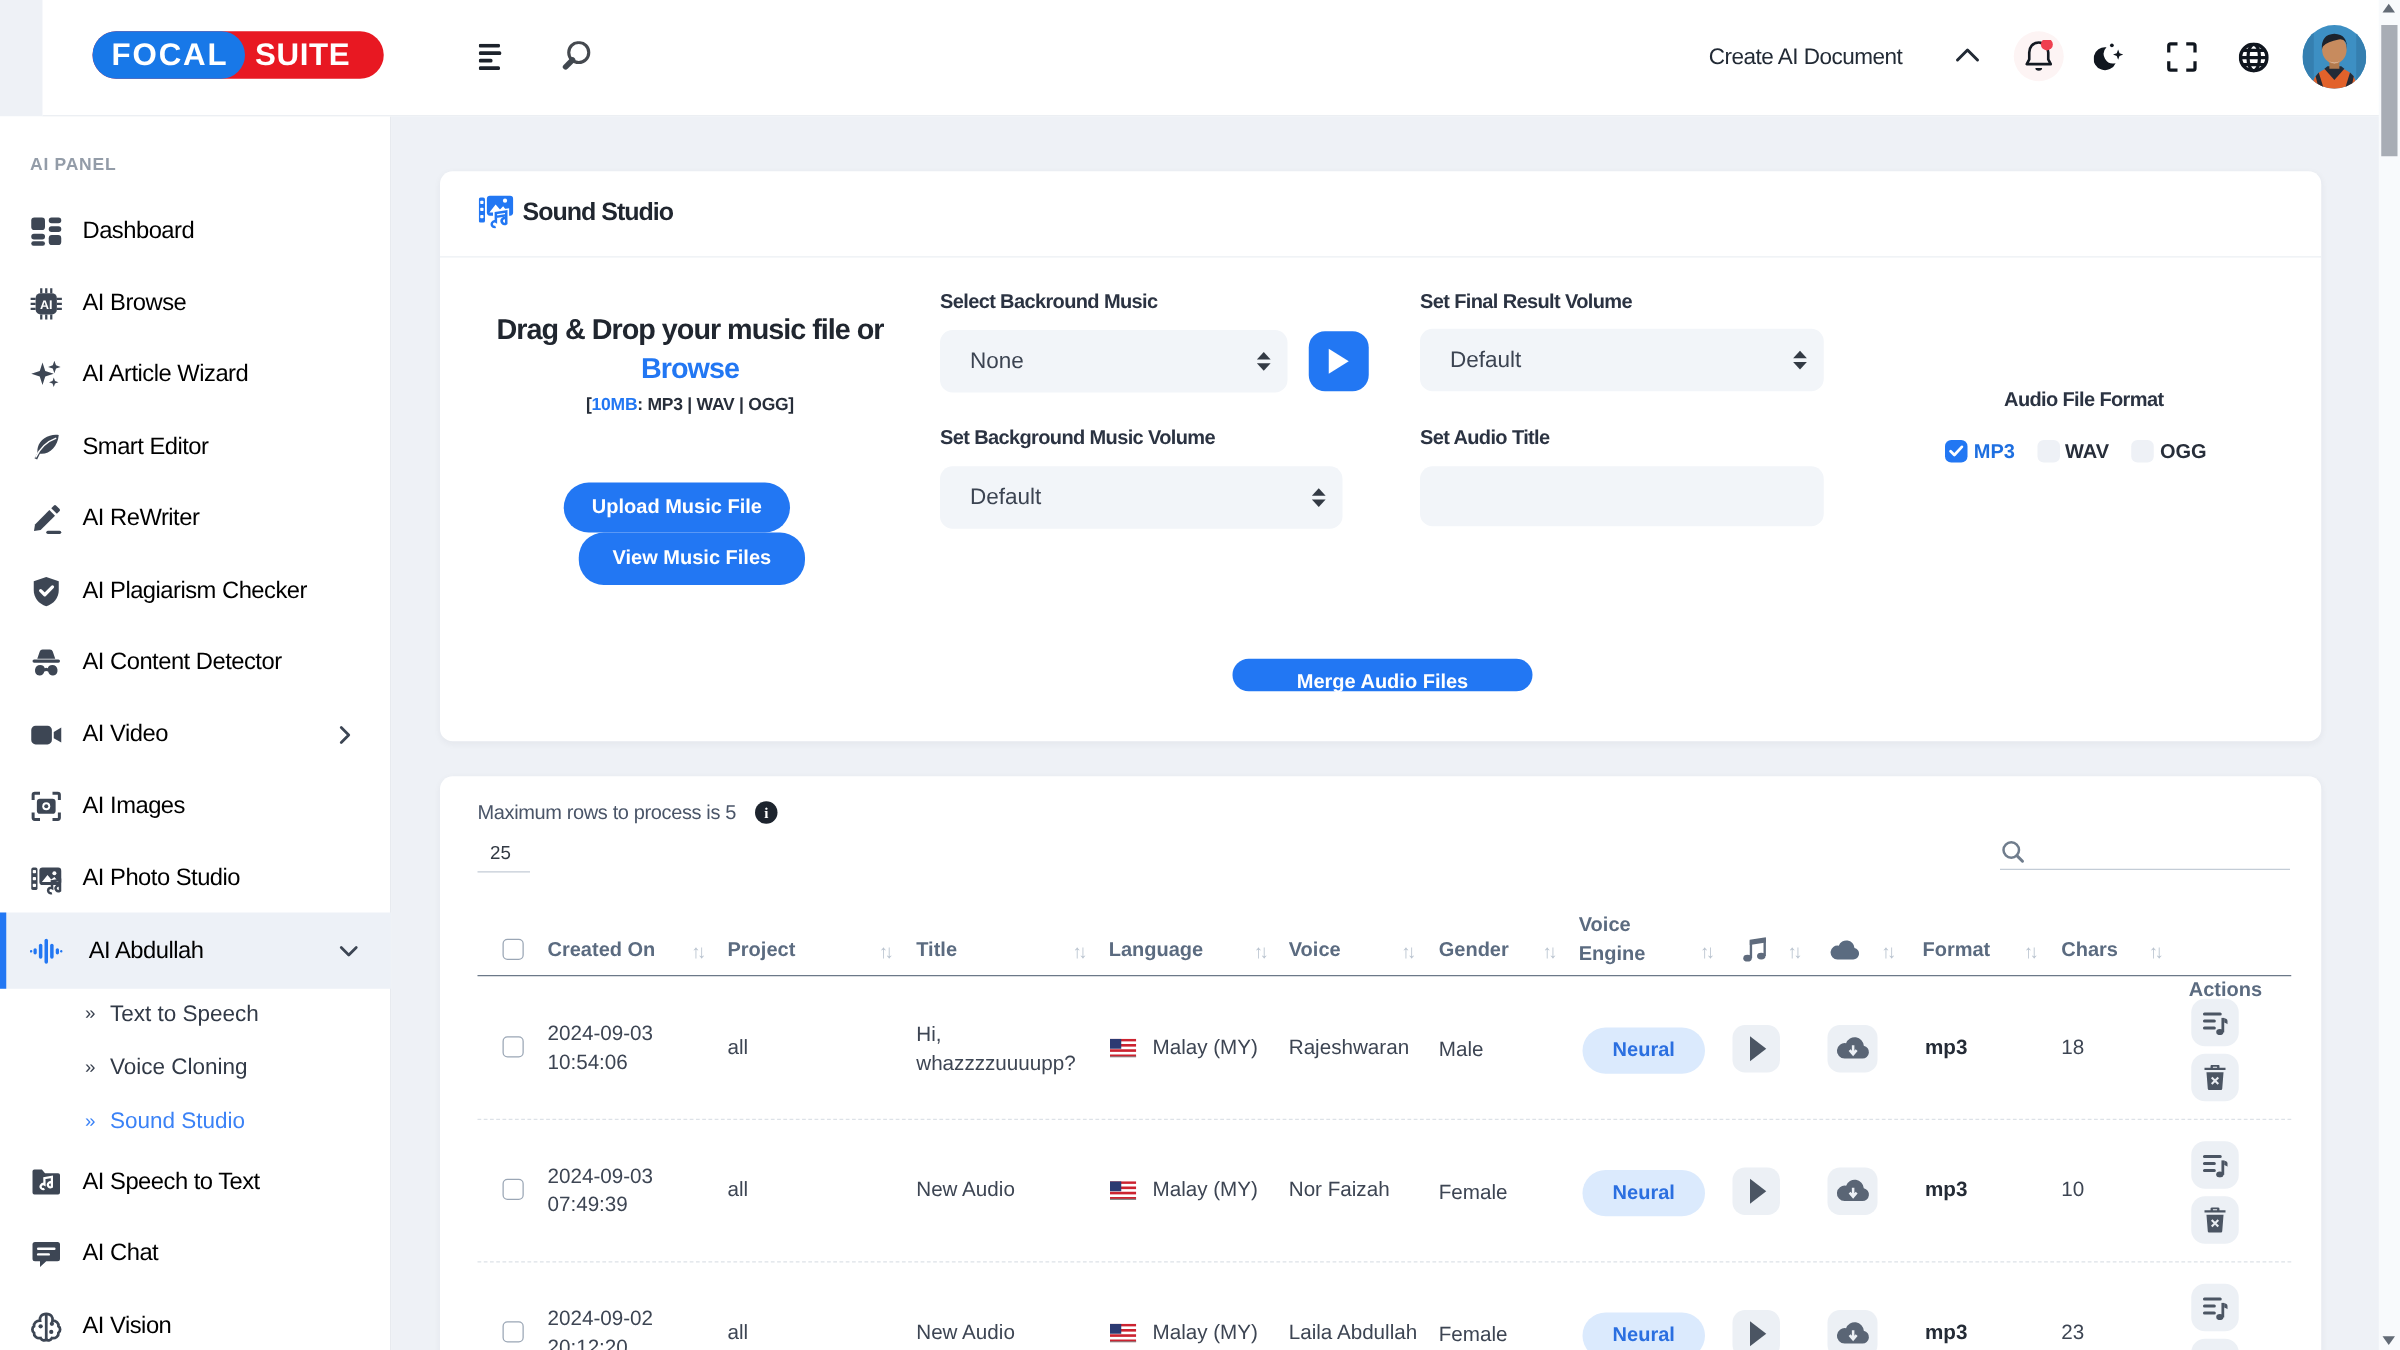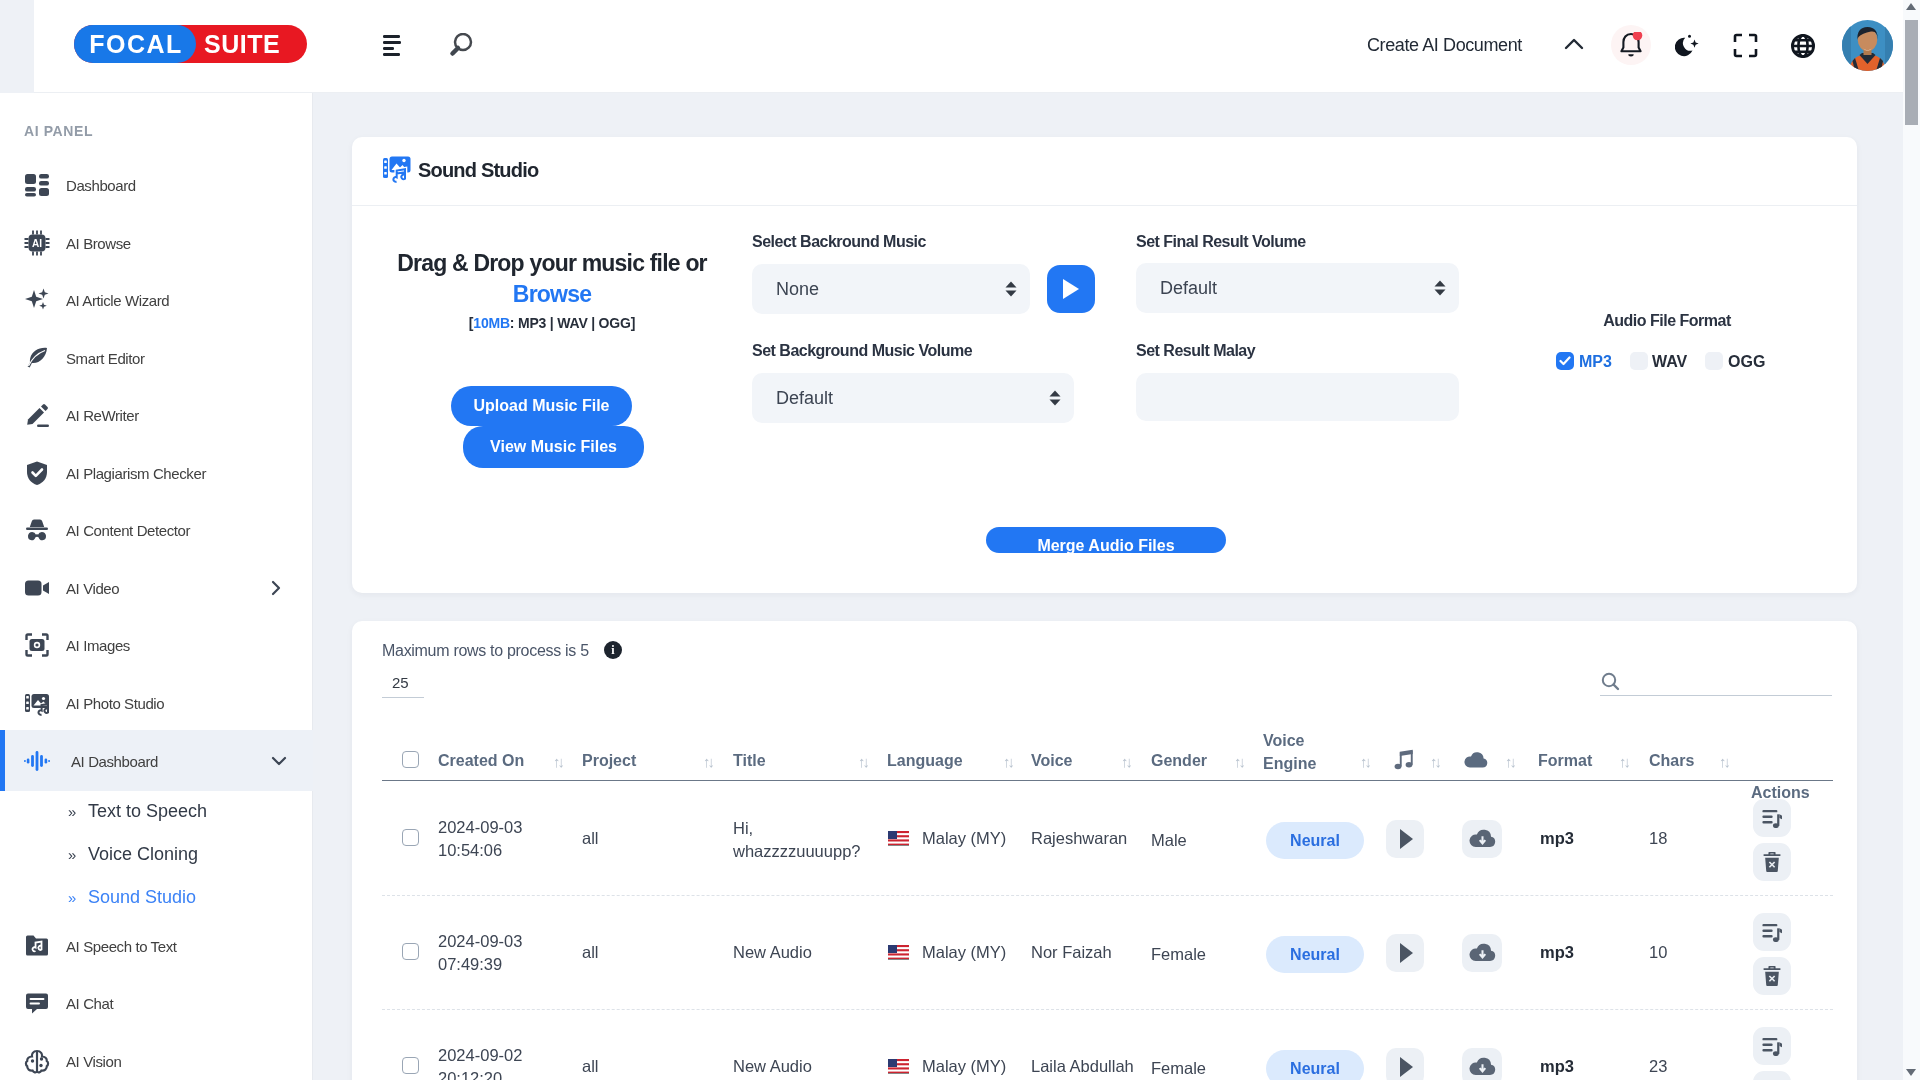--- a/index.html
+++ b/index.html
@@ -4,21 +4,21 @@
 <style>
 * { margin:0; padding:0; box-sizing:border-box; }
 html,body { width:1920px; height:1080px; overflow:hidden; font-family:"Liberation Sans", sans-serif; background:#eef1f6; }
 .abs { position:absolute; }
 
 #topbar { position:absolute; left:0; top:0; width:1903px; height:93px; background:#ffffff; border-bottom:1px solid #eceff3; z-index:5;margin-left:34px; }
 
 #sidebar { position:absolute; left:0; top:93px; width:313px; height:987px; background:#ffffff; border-right:1px solid #e7eaef; z-index:4; }
 .menu-item { position:absolute; left:0; width:313px; height:57px; }
 .menu-icon { position:absolute; left:24px; top:50%; transform:translateY(-50%); width:26px; height:26px; }
-.menu-text { position:absolute; left:66px; top:50%; transform:translateY(-50%); font-size:15px; color:#404040; letter-spacing:-0.4px; }
+.menu-text { position:absolute; left:66px; top:50%; transform:translateY(-50%); font-size:19px; color:#000000; letter-spacing:-0.4px; }
 .sub-item { position:absolute; left:0; width:313px; height:43px; }
 .sub-text { position:absolute; left:88px; top:50%; transform:translateY(-50%); font-size:18px; color:#323a47; }
 .sub-arrow { position:absolute; left:68px; top:50%; transform:translateY(-50%); font-size:15px; color:#3a4250; }
 
 #main { position:absolute; left:314px; top:94px; width:1589px; height:986px; background:#eef1f6; }
 .card { position:absolute; background:#ffffff; border-radius:10px; box-shadow:0 2px 6px rgba(30,40,60,0.05); }
 .label { font-size:16px; font-weight:bold; color:#2b3342; letter-spacing:-0.5px; }
 .selectbox { position:absolute; background:#f2f5f9; border-radius:10px; height:50px; }
 .selectbox .val { position:absolute; left:24px; top:50%; transform:translateY(-50%); font-size:18px; color:#3c4452; }
 .btn-blue { position:absolute; background:#2277f3; color:#ffffff; font-weight:bold; border-radius:20px; text-align:center; font-size:16px; }
@@ -230,21 +230,21 @@
         <g fill="#2277f3">
           <rect x="11.6" y="3" width="2.8" height="20" rx="1.4"></rect>
           <rect x="7.1" y="7" width="2.8" height="12" rx="1.4"></rect>
           <rect x="16.1" y="7" width="2.8" height="12" rx="1.4"></rect>
           <rect x="2.8" y="10.5" width="2.6" height="5" rx="1.3"></rect>
           <rect x="20.6" y="10.5" width="2.6" height="5" rx="1.3"></rect>
           <circle cx="0.9" cy="13" r="1"></circle>
           <circle cx="25.1" cy="13" r="1"></circle>
         </g>
       </svg>
-    <div class="menu-text">AI Dashboard</div>
+    <div class="menu-text">AI Abdullah</div>
     <svg class="abs" style="right:26px; top:50%; transform:translateY(-50%);" width="16" height="10" viewBox="0 0 16 10">
         <path d="M2 2 L8 8 L14 2" fill="none" stroke="#3d4654" stroke-width="2.2" stroke-linecap="round" stroke-linejoin="round"></path>
       </svg>
   </div>
   <div class="sub-item" style="top:696px;">
       <div class="sub-arrow">»</div>
       <div class="sub-text">Text to Speech</div>
     </div>
   <div class="sub-item" style="top:739px;">
       <div class="sub-arrow">»</div>
@@ -332,21 +332,21 @@
     </div>
 
     <div class="label abs" style="left:784px; top:96px;">Set Final Result Volume</div>
     <div class="selectbox" style="left:784px; top:126px; width:323px;">
         <span class="val">Default</span>
       <svg class="abs" style="right:12px; top:17px;" width="14" height="16" viewBox="0 0 14 16">
           <path d="M7 0.5 L12.5 6.5 L1.5 6.5 Z" fill="#333a44"></path>
           <path d="M7 15.5 L12.5 9.5 L1.5 9.5 Z" fill="#333a44"></path>
         </svg>
     </div>
-    <div class="label abs" style="left:784px; top:205px;">Set Result Malay</div>
+    <div class="label abs" style="left:784px; top:205px;">Set Audio Title</div>
     <div class="selectbox" style="left:784px; top:236px; width:323px; height:48px;"></div>
 
     <div class="label abs" style="left:1204px; top:175px; width:222px; text-align:center;">Audio File Format</div>
     <div class="abs" style="left:1204px; top:215px; width:18px; height:18px; background:#2277f3; border-radius:5px;">
       <svg class="abs" style="left:3px; top:4px;" width="12" height="10" viewBox="0 0 12 10">
           <path d="M1.5 5 L4.5 8 L10.5 1.5" fill="none" stroke="#fff" stroke-width="2.2" stroke-linecap="round" stroke-linejoin="round"></path>
         </svg>
     </div>
     <div class="abs" style="left:1227px; top:216px; font-size:16px; font-weight:bold; color:#1e6fe0;">MP3</div>
     <div class="abs" style="left:1278px; top:215px; width:18px; height:18px; background:#eef1f6; border-radius:5px;"></div>

